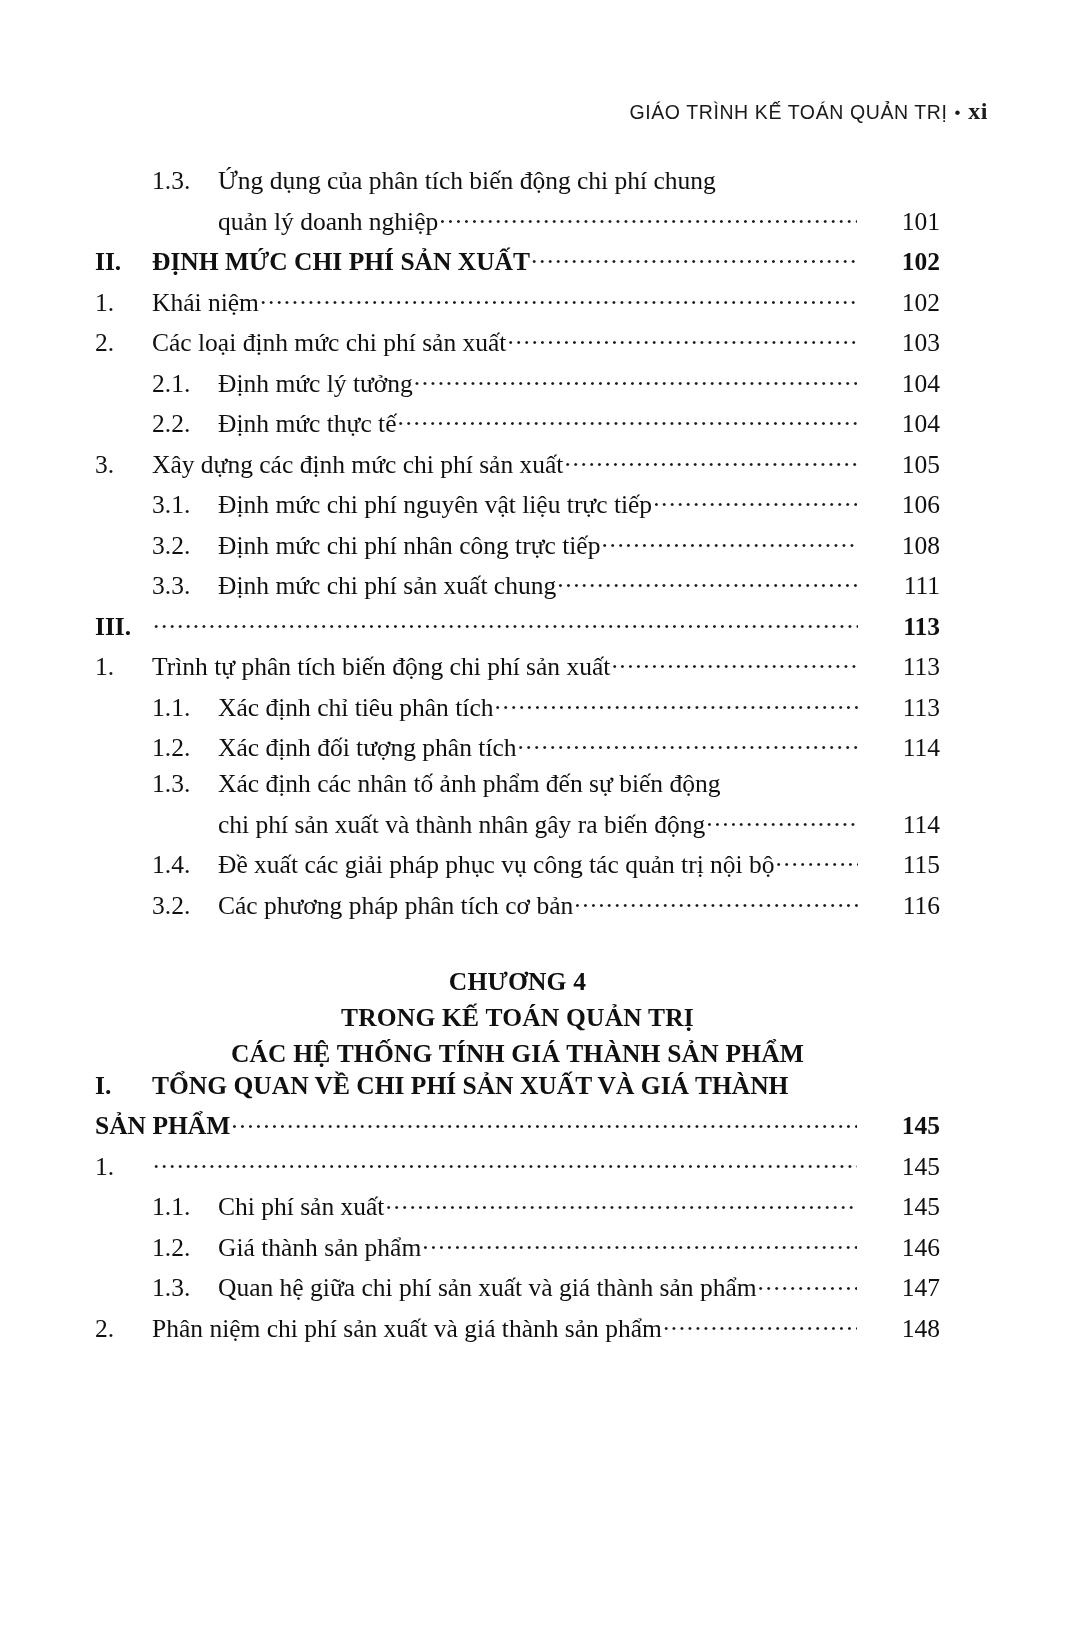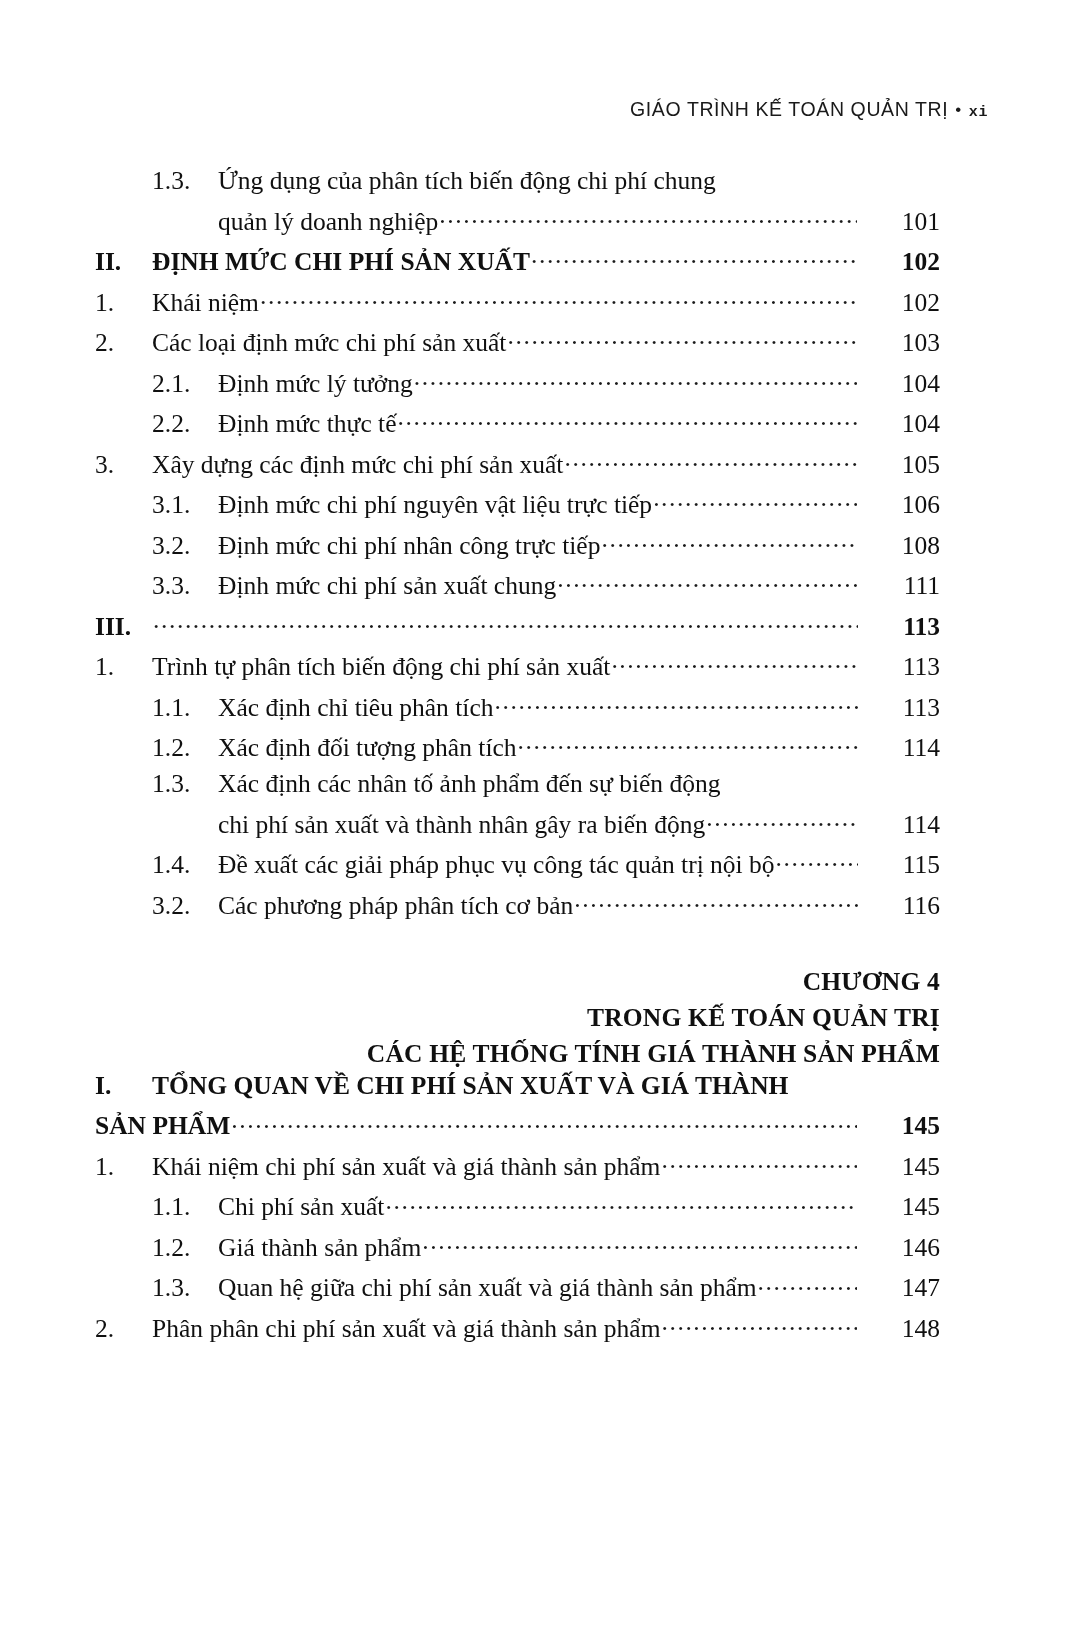--- a/index.html
+++ b/index.html
@@ -31,22 +31,22 @@
     color: #1a1a1a;
     white-space: nowrap;
   }
   .header .sep {
     margin: 0 7px;
     font-size: 17px;
     vertical-align: 1px;
   }
   .header .pg {
     font-weight: bold;
-    font-family: Liberation Mono, monospace;
-    font-size: 15px;
+    font-family: Liberation Serif, serif;
+    font-size: 24px;
   }
   .toc {
     position: absolute;
     top: 168px;
     left: 95px;
     width: 845px;
   }
   .row {
     display: flex;
     align-items: baseline;
@@ -94,21 +94,21 @@
   }
   .row.cont {
     margin-bottom: 10.5px;
   }
   .row.cont .indent-sub2 {
     flex: 0 0 auto;
     width: 123px;
   }
   .chapter-block {
     margin-top: 46px;
-    text-align: right;
+    text-align: center;
     font-weight: bold;
     font-size: 25.5px;
     line-height: 1.42;
     letter-spacing: 0.2px;
   }
   .chapter-block div {
     white-space: nowrap;
   }
 </style>
 </head>
@@ -239,21 +239,20 @@
         <span class="num lvl0">I.</span>
         <span class="txt">TỔNG QUAN VỀ CHI PHÍ SẢN XUẤT VÀ GIÁ THÀNH</span>
       </div>
       <div class="row bold">
         <span class="txt">SẢN PHẨM</span>
         <span class="leader"></span>
         <span class="pgno">145</span>
       </div>
       <div class="row">
         <span class="num lvl1">1.</span>
-        <span class="txt">Khái niệm chi phí sản xuất và giá thành sản phẩm</span>
         <span class="leader"></span>
         <span class="pgno">145</span>
       </div>
       <div class="row">
         <span class="num lvl2">1.1.</span>
         <span class="txt">Chi phí sản xuất</span>
         <span class="leader"></span>
         <span class="pgno">145</span>
       </div>
       <div class="row">
@@ -263,19 +262,19 @@
         <span class="pgno">146</span>
       </div>
       <div class="row">
         <span class="num lvl2">1.3.</span>
         <span class="txt">Quan hệ giữa chi phí sản xuất và giá thành sản phẩm</span>
         <span class="leader"></span>
         <span class="pgno">147</span>
       </div>
       <div class="row">
         <span class="num lvl1">2.</span>
-        <span class="txt">Phân phân chi phí sản xuất và giá thành sản phẩm</span>
+        <span class="txt">Phân niệm chi phí sản xuất và giá thành sản phẩm</span>
         <span class="leader"></span>
         <span class="pgno">148</span>
       </div>
     </div>
 
 </div>
 
 </body></html>

